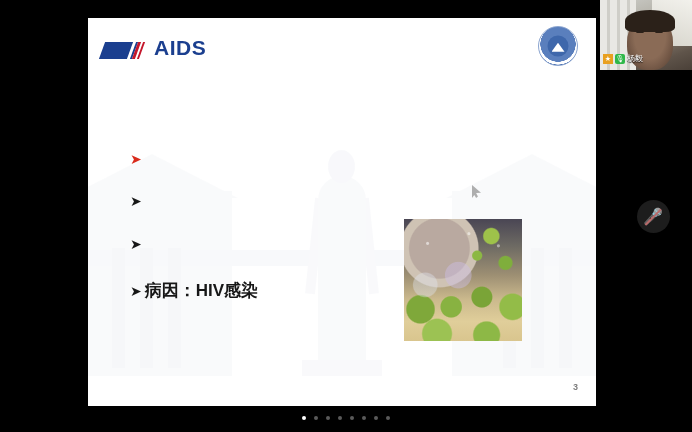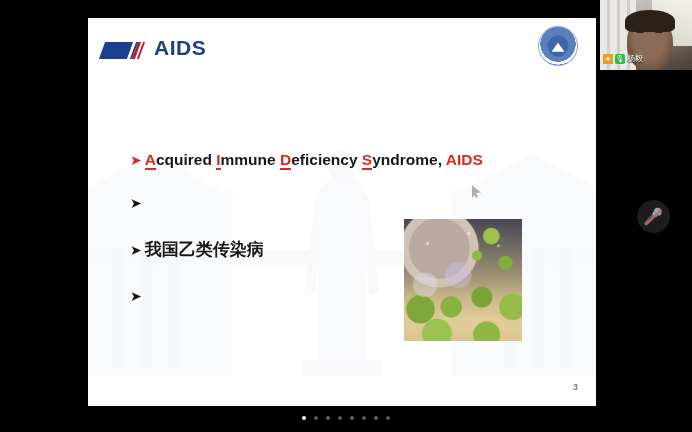--- a/index.html
+++ b/index.html
@@ -280,34 +280,33 @@
           <div class="seal-arch"></div>
         </div>
       </div>
     </div>
 
 
     <div class="bullets">
 
       <div class="bullet en">
         <span class="arrow">➤</span>
-        <span><span class="cap">A</span><span>cquired </span><span class="cap">I</span><span>mmune </span><span class="cap">D</span><span>eficiency </span><span class="cap">S</span><span>yndrome, </span><span class="aids-red">AIDS</span></span>
       </div>
 
       <div class="bullet">
         <span class="arrow">➤</span>
       </div>
 
       <div class="bullet">
         <span class="arrow">➤</span>
-        <span>我国乙类传染病</span>
       </div>
 
       <div class="bullet">
         <span class="arrow">➤</span>
+        <span>病因：HIV感染</span>
       </div>
 
     </div>
 
     <div class="hiv-img"></div>
 
     <div class="slide-pageno">3</div>
 
   </div>
 

